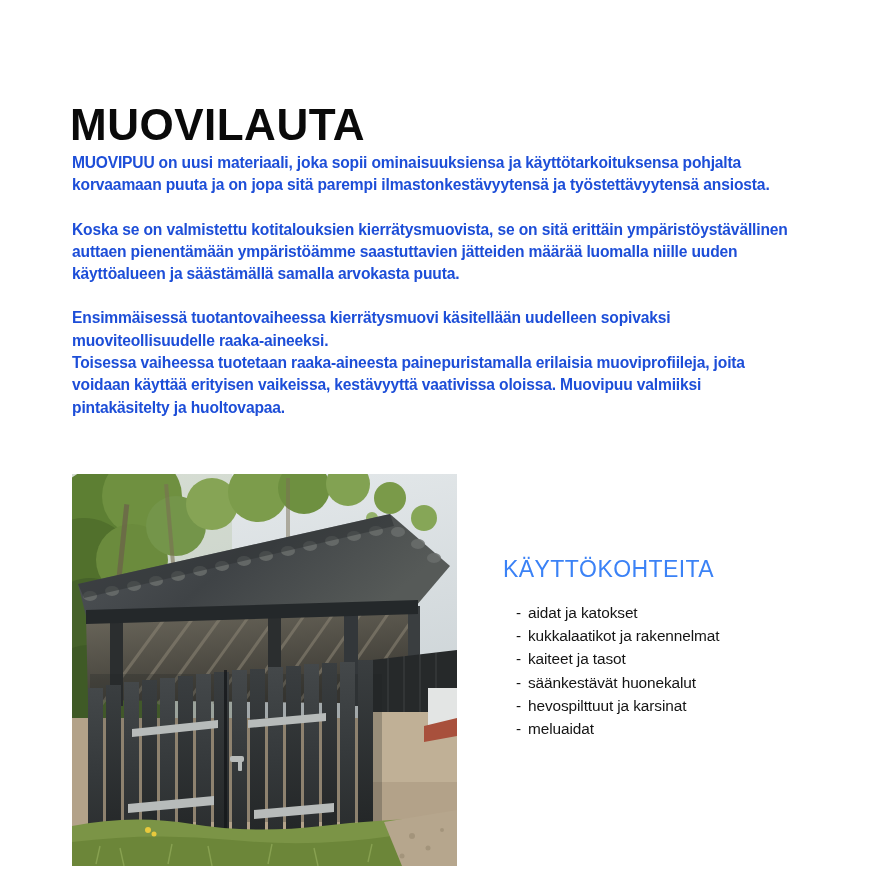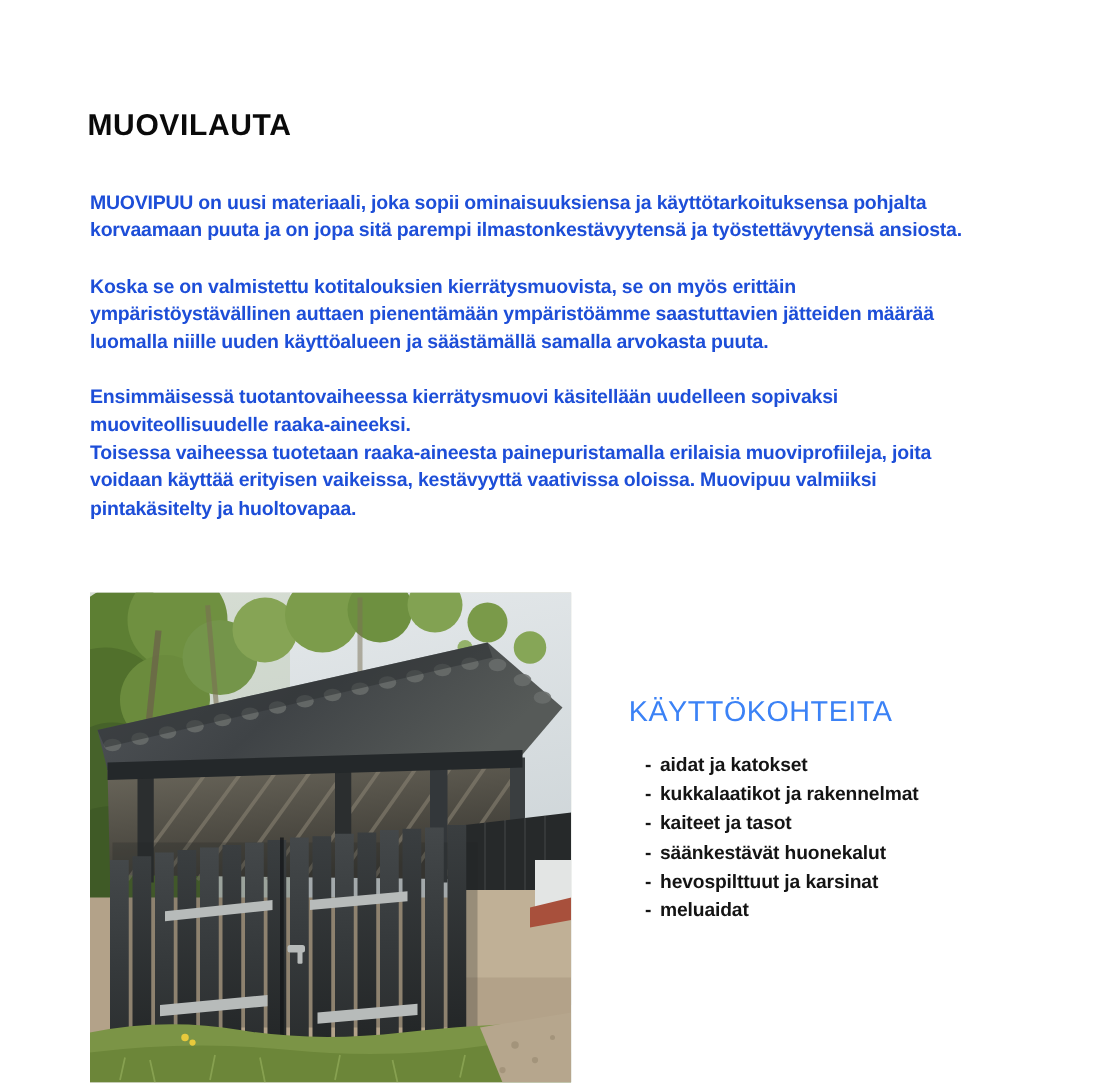--- a/index.html
+++ b/index.html
@@ -21,21 +21,21 @@
     position: absolute;
     inset: 0;
     background: #ffffff;
   }
 
   
   .doc-title {
     position: absolute;
     left: 70px;
     top: 72px;
-    font-size: 24px;
+    font-size: 44px;
     font-weight: bold;
     letter-spacing: 0.5px;
     color: #0a0a0a;
     line-height: 1.1;
     white-space: nowrap;
   }
 
   
   .body-copy {
     position: absolute;
@@ -77,38 +77,38 @@
     white-space: nowrap;
   }
   .uses-list {
     position: absolute;
     left: 516px;
     top: 601px;
     margin: 0;
     padding: 0;
     list-style: none;
     font-size: 15.4px;
-    font-weight: bold;
+    font-weight: normal;
     line-height: 23.2px;
     color: #141414;
     letter-spacing: -0.1px;
   }
   .uses-list li { white-space: nowrap; }
   .uses-list .dash { display: inline-block; width: 12px; }
 </style>
 </head>
 <body>
 
 <div class="page">
 
   <h1 class="doc-title">MUOVILAUTA</h1>
 
   <div class="body-copy">
     <p class="para"><span class="lead">MUOVIPUU</span><span> on uusi materiaali, joka sopii ominaisuuksiensa ja käyttötarkoituksensa pohjalta korvaamaan puuta ja on jopa sitä parempi ilmastonkestävyytensä ja työstettävyytensä ansiosta.</span></p>
-    <p class="para">Koska se on valmistettu kotitalouksien kierrätysmuovista, se on myös erittäin ympäristöystävällinen auttaen pienentämään ympäristöämme saastuttavien jätteiden määrää luomalla niille uuden käyttöalueen ja säästämällä samalla arvokasta puuta.</p>
+    <p class="para">Koska se on valmistettu kotitalouksien kierrätysmuovista, se on sitä erittäin ympäristöystävällinen auttaen pienentämään ympäristöämme saastuttavien jätteiden määrää luomalla niille uuden käyttöalueen ja säästämällä samalla arvokasta puuta.</p>
     <p class="para tight">Ensimmäisessä tuotantovaiheessa kierrätysmuovi käsitellään uudelleen sopivaksi muoviteollisuudelle raaka-aineeksi.</p>
     <p class="para tight">Toisessa vaiheessa tuotetaan raaka-aineesta painepuristamalla erilaisia muoviprofiileja, joita voidaan käyttää erityisen vaikeissa, kestävyyttä vaativissa oloissa. Muovipuu valmiiksi pintakäsitelty ja huoltovapaa.</p>
   </div>
 
   <div class="photo">
     <svg viewBox="0 0 385 392" preserveAspectRatio="none">
       <defs>
         <linearGradient id="skyg" x1="0" y1="0" x2="0.3" y2="1">
           <stop offset="0" stop-color="#e6eaec"></stop>
           <stop offset="1" stop-color="#cfd6d9"></stop>

